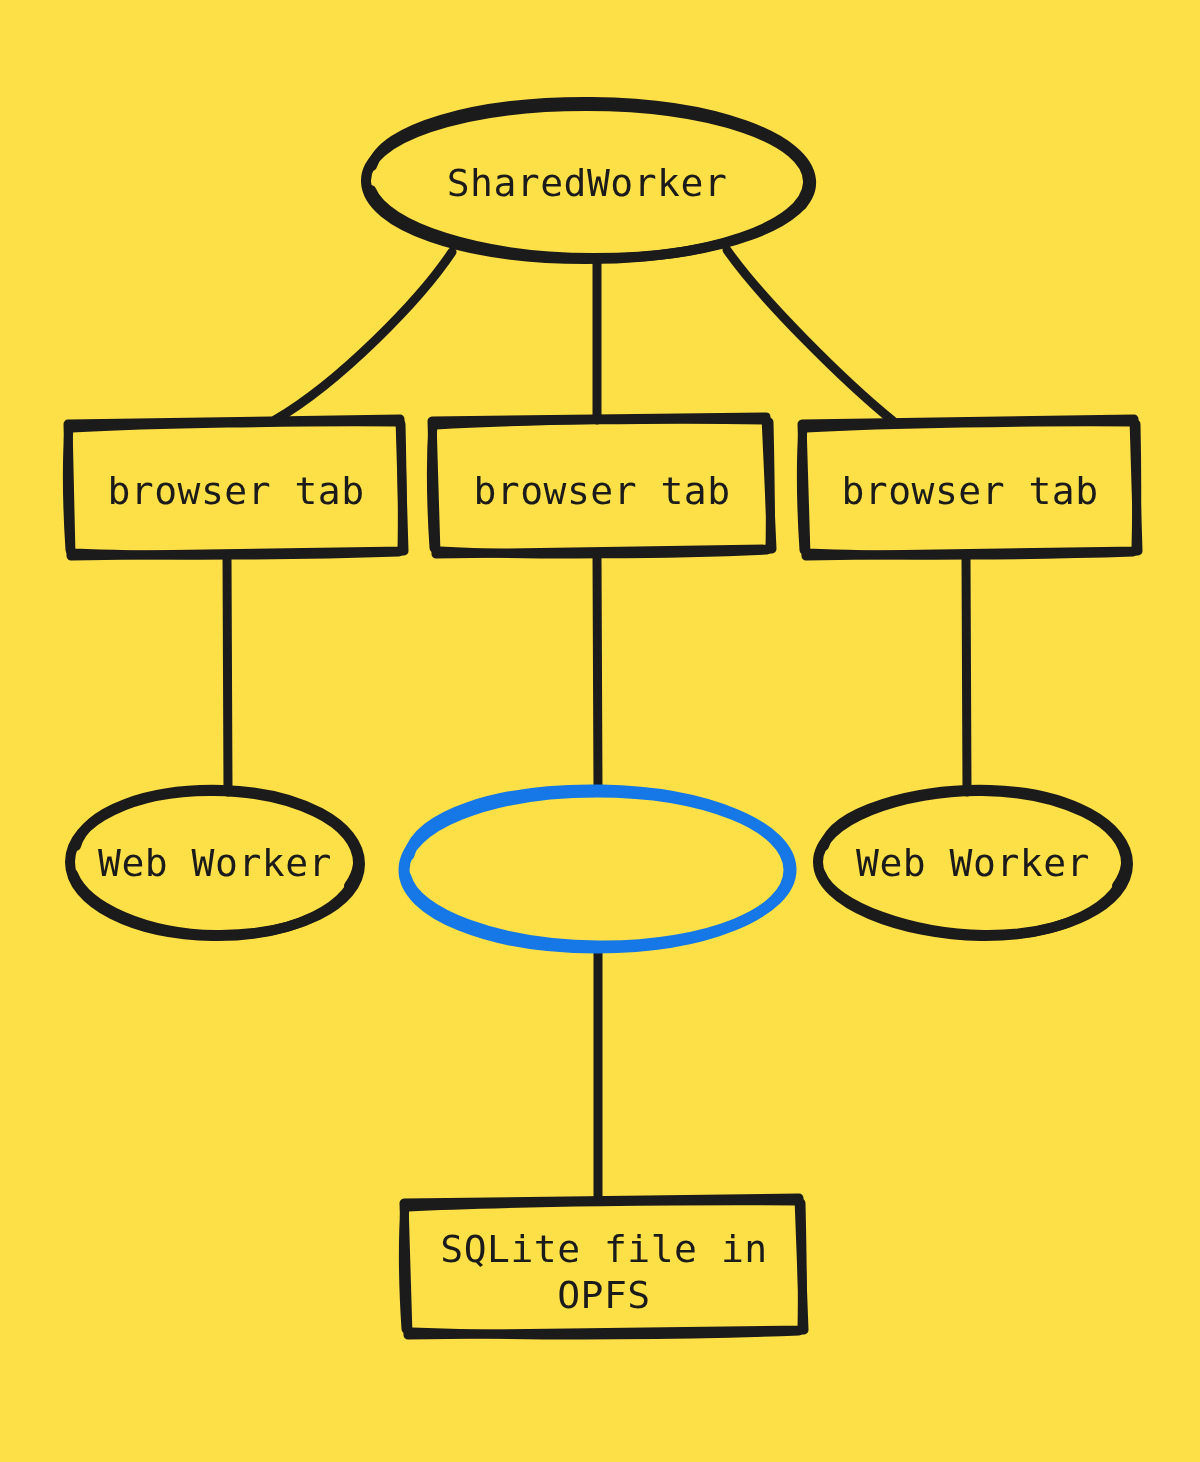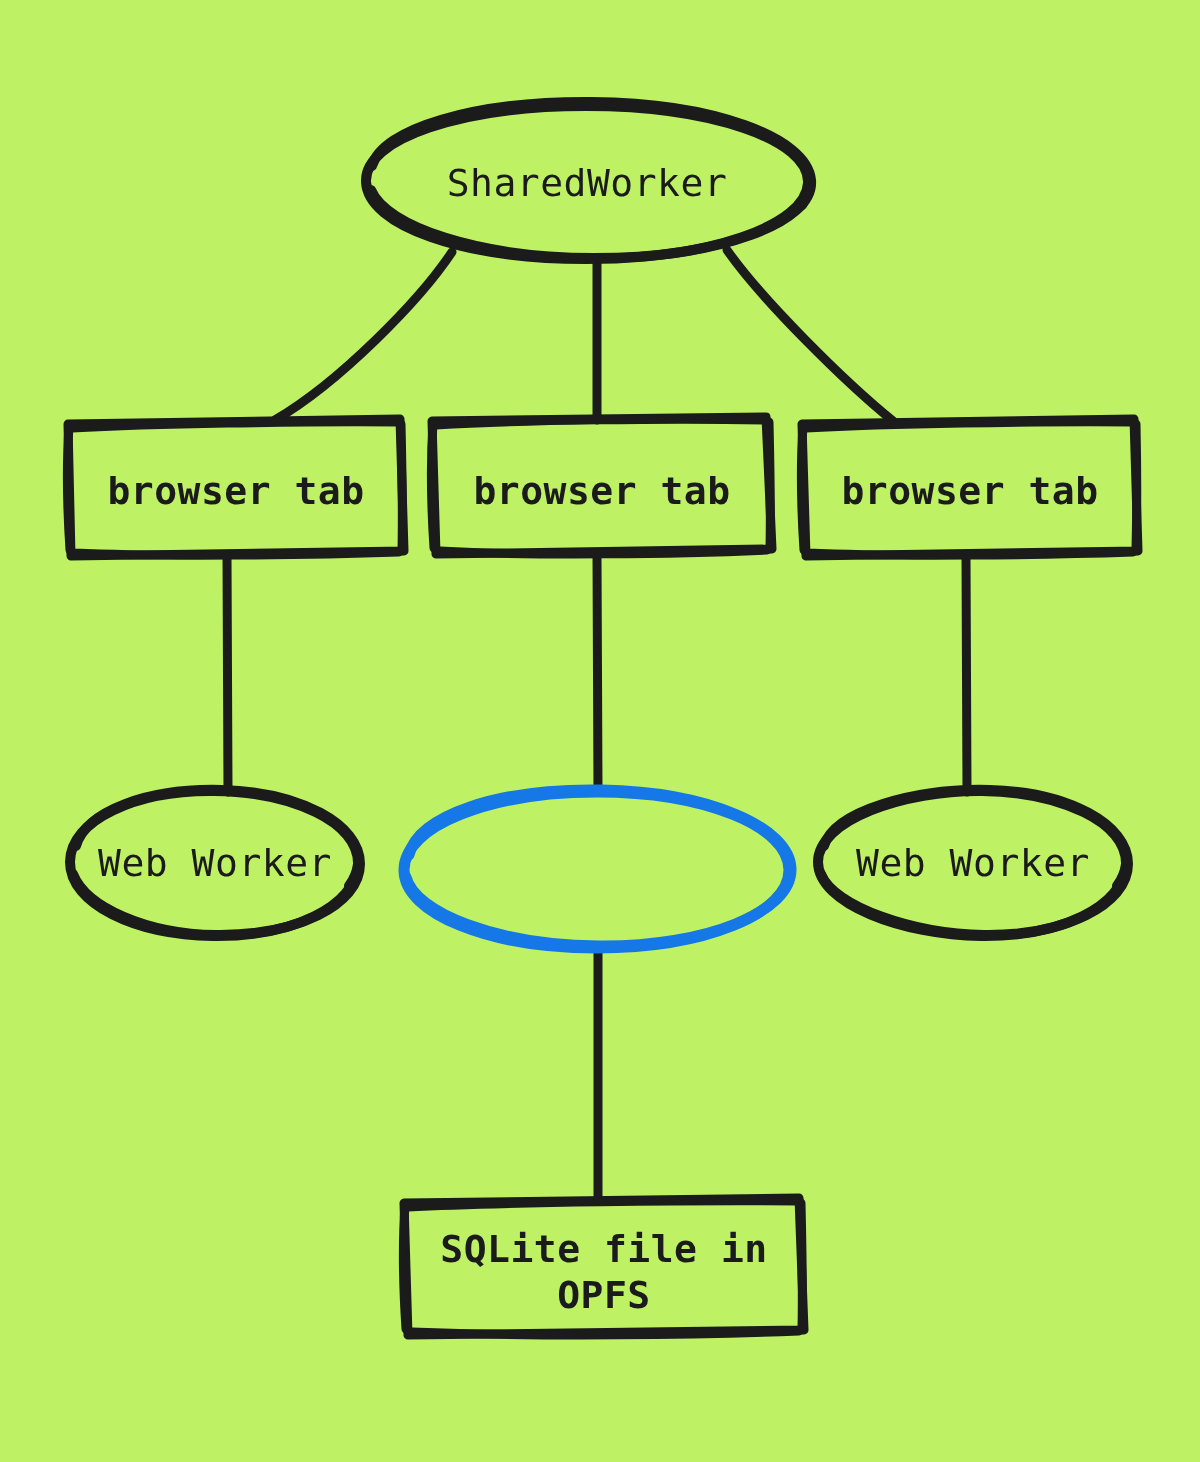--- a/index.html
+++ b/index.html
@@ -10,21 +10,21 @@
   body {
     width: 1200px;
     height: 1462px;
     overflow: hidden;
     font-family: "DejaVu Sans Mono", "Liberation Mono", monospace;
   }
   #canvas {
     position: relative;
     width: 1200px;
     height: 1462px;
-    background: #bef264;
+    background: #fde047;
   }
   svg#sketch {
     position: absolute;
     top: 0;
     left: 0;
     width: 1200px;
     height: 1462px;
     display: block;
   }
   .node-label {
@@ -38,38 +38,36 @@
   }
   .lbl-shared {
     font-size: 38px;
     color: #1b1b1b;
     letter-spacing: 0.5px;
   }
   .lbl-tab {
     font-size: 38px;
     color: #1b1b1b;
     letter-spacing: 0.5px;
-    font-weight: bold;
   }
   .lbl-worker {
     font-size: 38px;
     color: #1b1b1b;
     letter-spacing: 0.5px;
   }
   .lbl-active {
     font-size: 36px;
     color: #1578e6;
     font-weight: bold;
     letter-spacing: 0.5px;
   }
   .lbl-file {
     font-size: 38px;
     color: #1b1b1b;
     letter-spacing: 0.5px;
-    font-weight: bold;
   }
 </style>
 </head>
 <body>
 
 <div id="canvas">
 
   <svg id="sketch" viewBox="0 0 1200 1462">
 
     <g fill="none" stroke="#1b1b1b" stroke-width="9" stroke-linecap="round" stroke-linejoin="round">

